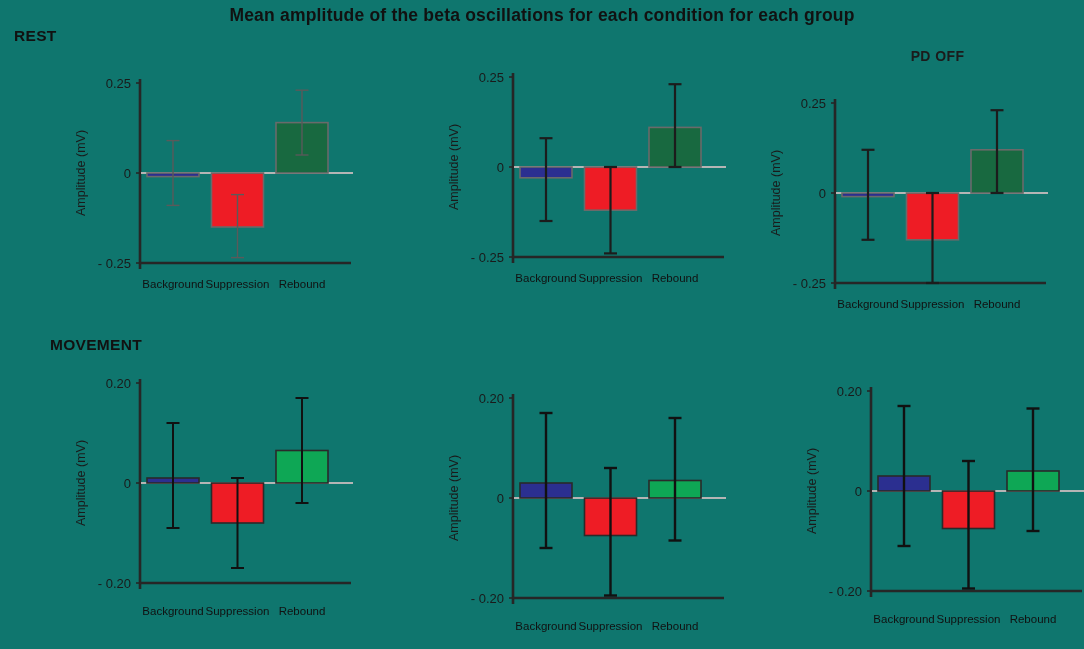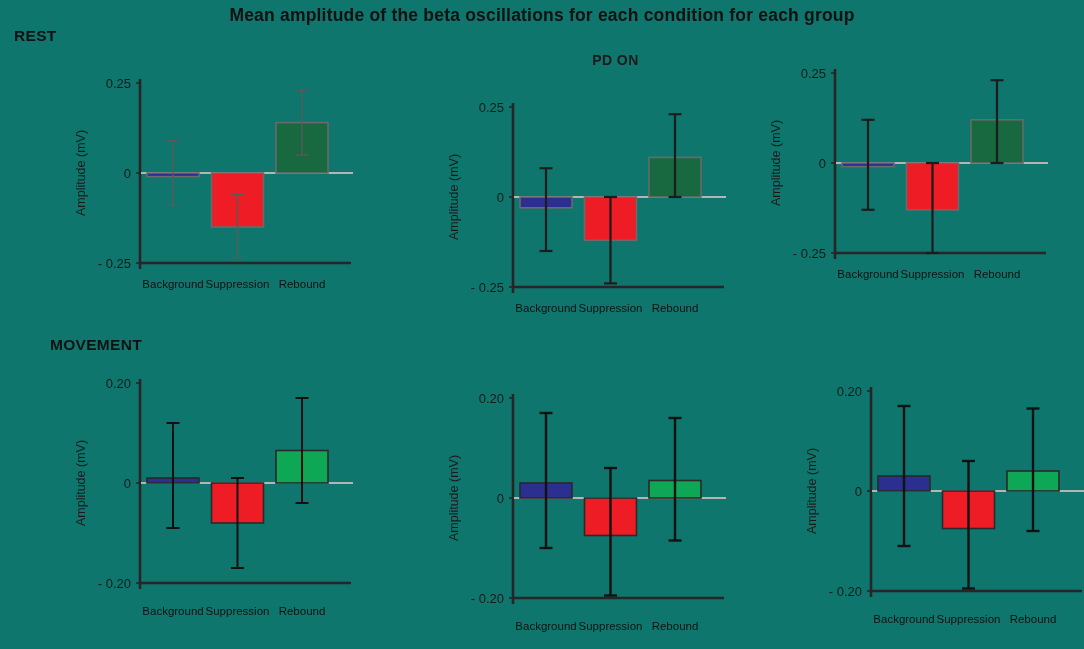--- a/index.html
+++ b/index.html
@@ -78,21 +78,20 @@
         <text x="182.5" y="230" text-anchor="middle" class="cat-label">Suppression</text>
         <rect x="221" y="64.6" width="52" height="50.400000000000006" fill="#186940" stroke="#6a6a6a" stroke-width="1.6"></rect>
         <line x1="247" y1="32.20000000000002" x2="247" y2="97" stroke="#5a5a5a" stroke-width="1.4"></line>
         <line x1="240.5" y1="32.20000000000002" x2="253.5" y2="32.20000000000002" stroke="#5a5a5a" stroke-width="1.4"></line>
         <line x1="240.5" y1="97" x2="253.5" y2="97" stroke="#5a5a5a" stroke-width="1.4"></line>
         <text x="247" y="230" text-anchor="middle" class="cat-label">Rebound</text>
       </svg>
   </div>
 
   <div class="chart c1">
-    <div class="chart-title">PD ON</div>
     <svg width="310" height="258">
         <line x1="85" y1="21" x2="85" y2="211" stroke="#262626" stroke-width="2.6"></line>
         <line x1="84" y1="205" x2="296" y2="205" stroke="#262626" stroke-width="2.6"></line>
         <line x1="81" y1="25" x2="85" y2="25" stroke="#262626" stroke-width="1.6"></line>
         <text x="76" y="29.5" text-anchor="end" class="tick-label">0.25</text>
         <line x1="81" y1="115" x2="85" y2="115" stroke="#262626" stroke-width="1.6"></line>
         <text x="76" y="119.5" text-anchor="end" class="tick-label">0</text>
         <line x1="81" y1="205" x2="85" y2="205" stroke="#262626" stroke-width="1.6"></line>
         <text x="76" y="209.5" text-anchor="end" class="tick-label">- 0.25</text>
         <text x="30" y="115" text-anchor="middle" class="ylab" transform="rotate(-90 30 115)">Amplitude (mV)</text>
@@ -109,20 +108,21 @@
         <text x="182.5" y="230" text-anchor="middle" class="cat-label">Suppression</text>
         <rect x="221" y="75.4" width="52" height="39.599999999999994" fill="#186940" stroke="#6a6a6a" stroke-width="1.6"></rect>
         <line x1="247" y1="32.20000000000002" x2="247" y2="115" stroke="#1c1c1c" stroke-width="2.2"></line>
         <line x1="240.5" y1="32.20000000000002" x2="253.5" y2="32.20000000000002" stroke="#1c1c1c" stroke-width="2.2"></line>
         <line x1="240.5" y1="115" x2="253.5" y2="115" stroke="#1c1c1c" stroke-width="2.2"></line>
         <text x="247" y="230" text-anchor="middle" class="cat-label">Rebound</text>
       </svg>
   </div>
 
   <div class="chart c2">
+    <div class="chart-title">PD OFF</div>
     <svg width="310" height="258">
         <line x1="85" y1="21" x2="85" y2="211" stroke="#262626" stroke-width="2.6"></line>
         <line x1="84" y1="205" x2="296" y2="205" stroke="#262626" stroke-width="2.6"></line>
         <line x1="81" y1="25" x2="85" y2="25" stroke="#262626" stroke-width="1.6"></line>
         <text x="76" y="29.5" text-anchor="end" class="tick-label">0.25</text>
         <line x1="81" y1="115" x2="85" y2="115" stroke="#262626" stroke-width="1.6"></line>
         <text x="76" y="119.5" text-anchor="end" class="tick-label">0</text>
         <line x1="81" y1="205" x2="85" y2="205" stroke="#262626" stroke-width="1.6"></line>
         <text x="76" y="209.5" text-anchor="end" class="tick-label">- 0.25</text>
         <text x="30" y="115" text-anchor="middle" class="ylab" transform="rotate(-90 30 115)">Amplitude (mV)</text>

